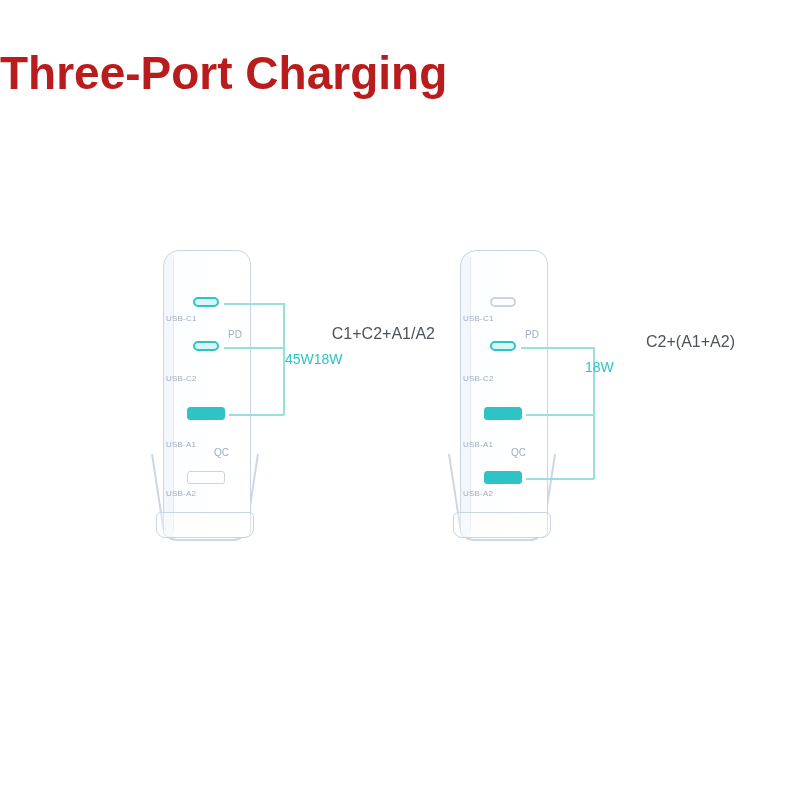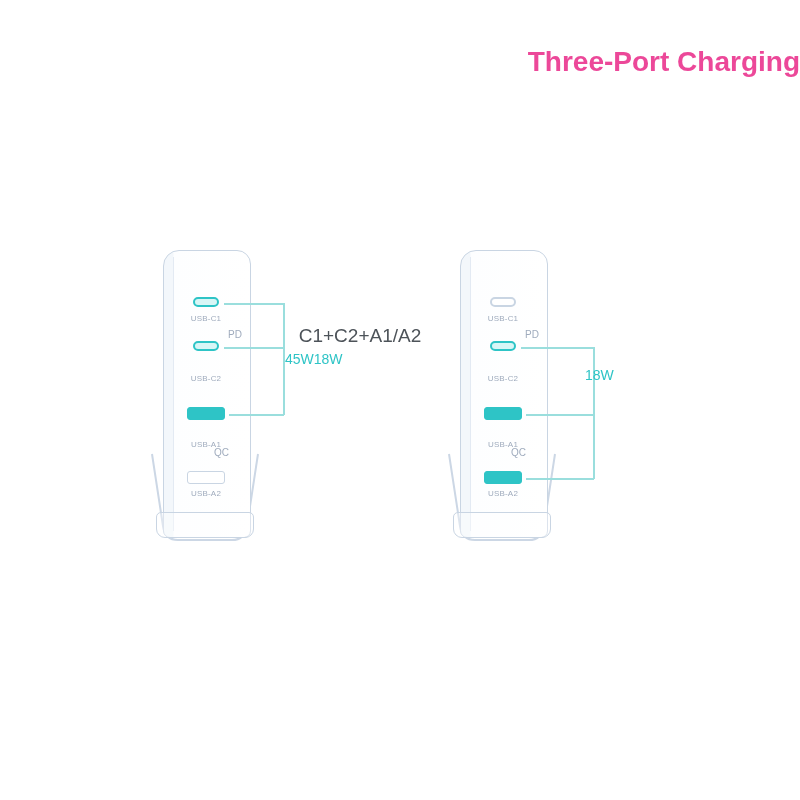--- a/index.html
+++ b/index.html
@@ -4,22 +4,22 @@
 <style>
   :root{
     --accent:#2ec4c6; --line:#9adedd; --outline:#c9d5e3;
     --label:#9fabbd; --text:#4d5359;
   }
   *{margin:0;padding:0;box-sizing:border-box}
   html,body{background:#fff}
   body{font-family:"Liberation Sans",sans-serif}
   .canvas{position:relative;width:800px;height:800px;background:#ffffff;overflow:hidden}
 
-  .title{position:absolute;top:46px;left:0;width:100%;text-align:right;
-         font-size:28px;font-weight:800;color:#ec4899;letter-spacing:0}
+  .title{position:absolute;top:46px;left:0;width:100%;text-align:left;
+         font-size:46px;font-weight:800;color:#b91c1c;letter-spacing:0}
 
   .charger{position:absolute;width:320px;height:320px}
   .pos0{left:140px;top:248px}
   .pos1{left:437px;top:248px}
 
   .stand{position:absolute;left:10px;top:204px;z-index:1}
   .bodyshell{position:absolute;left:23px;top:2px;width:88px;height:288px;
         background:linear-gradient(90deg,#f3f7fb 0px,#f3f7fb 9px,#fdfeff 10px,#ffffff 100%);
         border:1.5px solid var(--outline);border-radius:16px 14px 7px 7px;z-index:2}
   .seam{position:absolute;left:33px;top:9px;width:1px;height:274px;background:#e3eaf3;z-index:3}
@@ -28,43 +28,43 @@
        background:rgba(255,255,255,0.35);z-index:4}
 
   .port-c{position:absolute;left:53px;width:26px;height:10px;border:2px solid var(--outline);
           border-radius:6px;background:#fff;z-index:5}
   .port-c.active{border-color:var(--accent);background:#d8f6f6}
   .port-a{position:absolute;left:47px;width:38px;height:13px;border:1.5px solid var(--outline);
           border-radius:3px;background:#fff;z-index:5}
   .port-a.active{background:var(--accent);border-color:var(--accent)}
   .pc1{top:49px}.pc2{top:93px}.pa1{top:159px}.pa2{top:223px}
 
-  .plabel{position:absolute;left:26px;width:80px;text-align:center;font-size:8px;
+  .plabel{position:absolute;left:26px;width:80px;font-size:8px;
           color:var(--label);z-index:5;letter-spacing:.2px}
   .lc1{top:66px}.lc2{top:126px}.la1{top:192px}.la2{top:241px}
 
   .badge{position:absolute;font-size:10px;color:var(--label);z-index:5}
   .pd{left:88px;top:81px}.qc{left:74px;top:199px}
 
   .cline{position:absolute;background:var(--line);z-index:4}
   .hl{height:1.5px}.vl{width:1.5px}
   .hl-c1{top:55px}.hl-c2{top:99px}.hl-a1{top:166px}.hl-a2{top:230px}
   .pos0 .hl-c1,.pos0 .hl-c2{left:84px;width:60px}
   .pos0 .hl-a1{left:89px;width:55px}
   .pos0 .vl{left:143px;top:55px;height:112px}
   .pos1 .hl-c2{left:84px;width:73px}
   .pos1 .hl-a1,.pos1 .hl-a2{left:89px;width:68px}
   .pos1 .vl{left:156px;top:99px;height:132px}
 
-  .combo{position:absolute;font-size:19px;color:var(--text);text-align:center;z-index:5}
+  .combo{position:absolute;font-size:16px;color:var(--text);text-align:right;z-index:5}
   .watts{position:absolute;font-size:14px;color:var(--accent);text-align:left;z-index:5}
   .pos0 .combo{left:145px;top:77px;width:150px}
   .pos0 .watts{left:145px;top:103px;width:150px}
   .pos1 .combo{left:148px;top:85px;width:150px}
-  .pos1 .watts{left:148px;top:119px;width:150px}
+  .pos1 .watts{left:148px;top:111px;width:150px}
 </style>
 </head>
 <body>
 
 <div class="canvas">
 
   <div class="title">Three-Port Charging</div>
 
   <div class="charger pos0">
     <svg class="stand" width="110" height="92" viewBox="0 0 110 92">
@@ -119,16 +119,17 @@
     <div class="port-a pa2 active"></div>
     <div class="plabel la2">USB-A2</div>
 
     <div class="lip"></div>
 
     <div class="cline hl hl-c2"></div>
     <div class="cline hl hl-a1"></div>
     <div class="cline hl hl-a2"></div>
     <div class="cline vl"></div>
 
+    <div class="combo">C2+(A1+A2)</div>
     <div class="watts">18W</div>
   </div>
 
 </div>
 
 </body></html>

